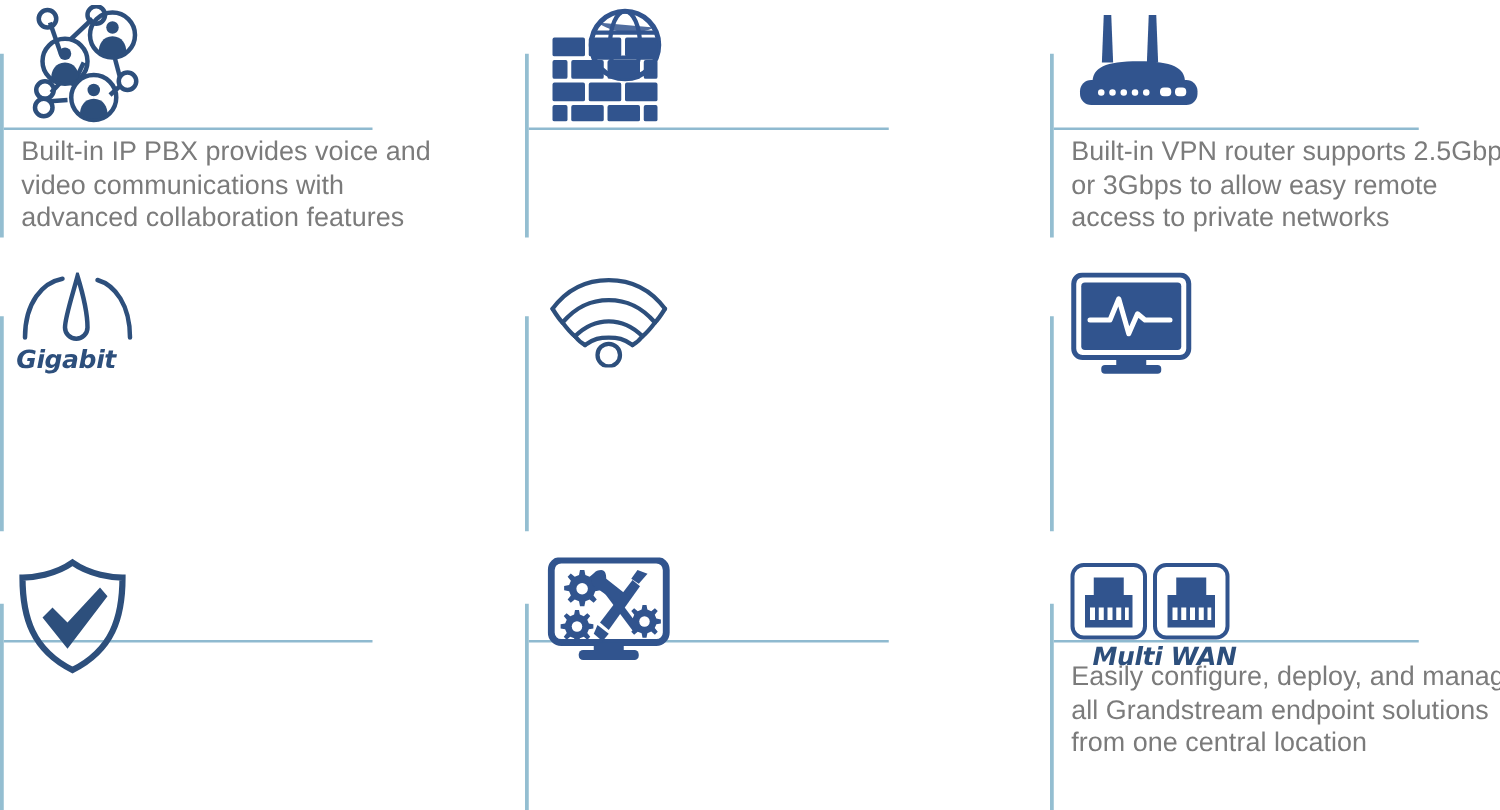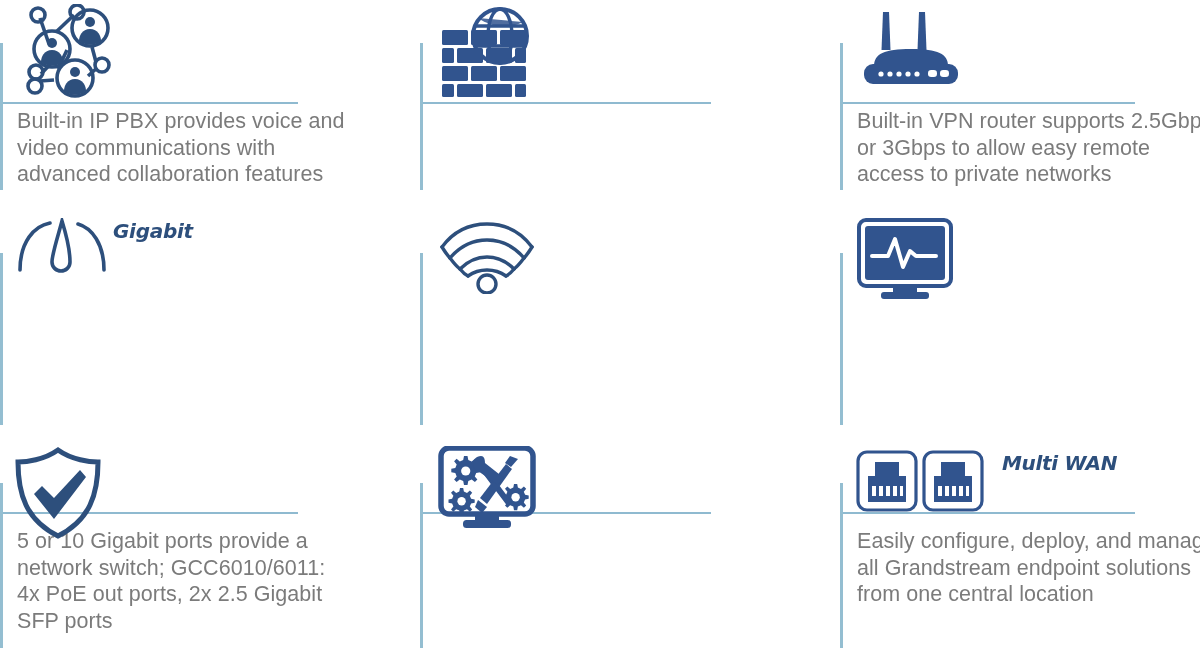--- a/index.html
+++ b/index.html
@@ -62,21 +62,21 @@
     top: 4px;
     height: 92px;
     display: flex;
     align-items: flex-start;
   }
   .feature-cell.row2 .icon-area { top: 10px; height: 86px; }
   .feature-cell.row3 .icon-area { top: 10px; height: 90px; }
 
   .icon-wrap {
     display: flex;
-    flex-direction: row;
+    flex-direction: column;
     align-items: flex-start;
     text-align: right;
   }
 
   .badge-label {
     font-family: "DejaVu Sans", sans-serif;
     font-weight: bold;
     font-style: italic;
     font-size: 20px;
     color: #2d4f7c;
@@ -229,21 +229,20 @@
             <g fill="none" stroke="#2d4f7c" stroke-width="3.6" stroke-linecap="round">
               <path d="M8 52 C8 24 22 8 38 5"></path>
               <path d="M92 52 C92 26 80 10 66 6"></path>
               <path d="M50 3 C46 18 40 36 40 44 a9 9 0 0 0 18 0 C58 34 54 16 50 3 z"></path>
             </g>
           </svg>
         </span>
         <span class="badge-label">Gigabit</span>
       </div>
     </div>
-    <div class="feature-text">5 or 10 Gigabit ports provide a network switch; GCC6010/6011: 4x PoE out ports, 2x 2.5 Gigabit SFP ports</div>
   </div>
 
   <div class="feature-cell row2 col2">
     <div class="cell-rule-v"></div>
     <div class="cell-rule-h"></div>
     <div class="icon-area" style="left:18px; top:12px;">
       <div class="icon-wrap">
         <span>
           <svg width="98" height="72" viewBox="0 0 98 72">
             <g fill="none" stroke="#2d4f7c" stroke-width="3.4" stroke-linecap="round">

